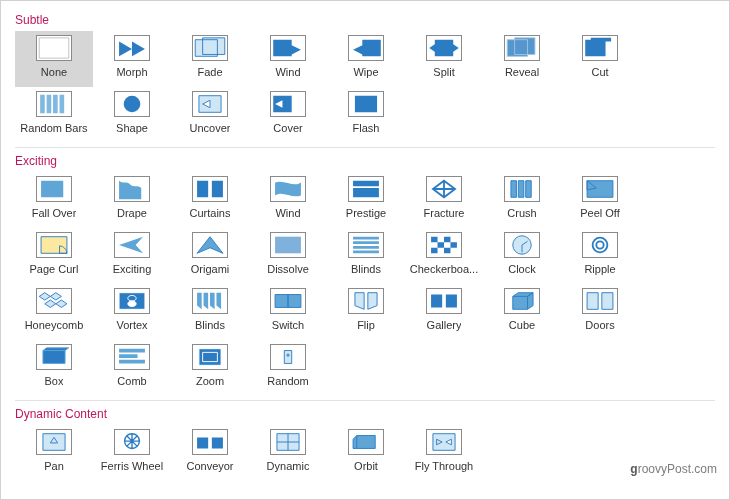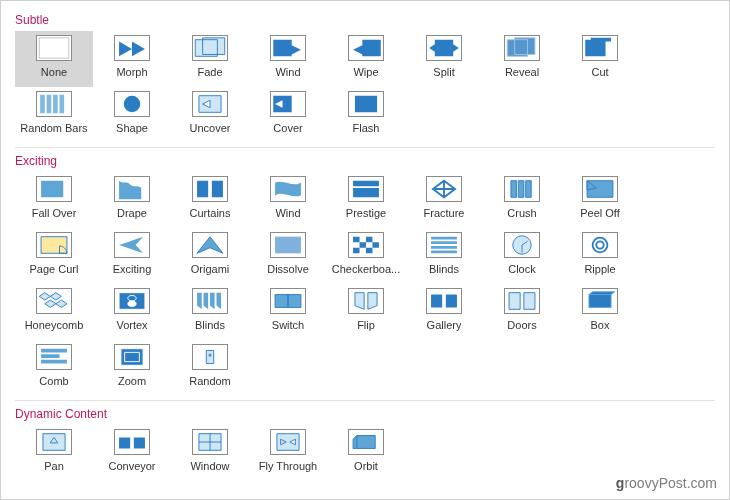--- a/index.html
+++ b/index.html
@@ -59,22 +59,22 @@
   margin-top: 5px;
   white-space: nowrap;
   overflow: hidden;
   text-overflow: ellipsis;
   max-width: 74px;
   text-align: center;
 }
 .watermark {
   position: absolute;
   right: 12px;
-  bottom: 8px;
-  font-size: 14px;
+  bottom: 23px;
+  font-size: 12px;
   color: #7d7d7d;
 }
 .wm-g { font-weight: 700; color: #5a5a5a; }
 </style>
 </head>
 <body>
 
 <div class="panel">
   <div id="sections">
       <div class="section-title">Subtle</div>
@@ -279,96 +279,104 @@
           <div class="icon-box">
             <svg width="34" height="24" viewBox="0 0 36 26">
               <path d="M4 4h28v18H4z" fill="#2c7cc4" stroke="none" stroke-width="1" opacity="0.6"></path>
             </svg>
           </div>
           <div class="label">Dissolve</div>
         </div>
         <div class="item">
           <div class="icon-box">
             <svg width="34" height="24" viewBox="0 0 36 26">
+              <path d="M4 4h28v3H4zM4 9h28v3H4zM4 14h28v3H4zM4 19h28v3H4z" fill="#5fa6d6" stroke="none" stroke-width="1" opacity="1"></path>
+            </svg>
+          </div>
+          <div class="label">Blinds</div>
+        </div>
+        <div class="item">
+          <div class="icon-box">
+            <svg width="34" height="24" viewBox="0 0 36 26">
               <path d="M4 4h7v6H4zM11 10h7v6h-7zM18 4h7v6h-7zM25 10h7v6h-7zM4 16h7v6H4zM18 16h7v6h-7z" fill="#2c7cc4" stroke="none" stroke-width="1" opacity="1"></path>
             </svg>
           </div>
           <div class="label">Checkerboa...</div>
         </div>
         <div class="item">
           <div class="icon-box">
             <svg width="34" height="24" viewBox="0 0 36 26">
-              <path d="M4 4h28v3H4zM4 9h28v3H4zM4 14h28v3H4zM4 19h28v3H4z" fill="#5fa6d6" stroke="none" stroke-width="1" opacity="1"></path>
+              <path d="M18 13m-10 0a10 10 0 1 0 20 0 10 10 0 1 0-20 0M18 13l6-4M18 13v8" fill="#cfe6f5" stroke="#2c7cc4" stroke-width="1" opacity="1"></path>
+            </svg>
+          </div>
+          <div class="label">Clock</div>
+        </div>
+        <div class="item">
+          <div class="icon-box">
+            <svg width="34" height="24" viewBox="0 0 36 26">
+              <path d="M18 13m-4 0a4 4 0 1 0 8 0 4 4 0 1 0-8 0M18 13m-8 0a8 8 0 1 0 16 0 8 8 0 1 0-16 0" fill="none" stroke="#2c7cc4" stroke-width="2" opacity="1"></path>
+            </svg>
+          </div>
+          <div class="label">Ripple</div>
+        </div>
+        <div class="item">
+          <div class="icon-box">
+            <svg width="34" height="24" viewBox="0 0 36 26">
+              <path d="M8 4l6 4-6 4-6-4zM20 4l6 4-6 4-6-4zM14 12l6 4-6 4-6-4zM26 12l6 4-6 4-6-4z" fill="#cfe6f5" stroke="#2c7cc4" stroke-width="1" opacity="1"></path>
+            </svg>
+          </div>
+          <div class="label">Honeycomb</div>
+        </div>
+        <div class="item">
+          <div class="icon-box">
+            <svg width="34" height="24" viewBox="0 0 36 26">
+              <path d="M4 4h28v18H4zM18 13c-6 0-6-6 0-6s6 6 0 6-6 6 0 6 6-6 0-6" fill="#2c7cc4" stroke="#fff" stroke-width="1" opacity="1"></path>
+            </svg>
+          </div>
+          <div class="label">Vortex</div>
+        </div>
+        <div class="item">
+          <div class="icon-box">
+            <svg width="34" height="24" viewBox="0 0 36 26">
+              <path d="M4 4h5v18l-5-4zM11 4h5v18l-5-4zM18 4h5v18l-5-4zM25 4h5v18l-5-4z" fill="#5fa6d6" stroke="none" stroke-width="1" opacity="1"></path>
             </svg>
           </div>
           <div class="label">Blinds</div>
         </div>
         <div class="item">
           <div class="icon-box">
             <svg width="34" height="24" viewBox="0 0 36 26">
-              <path d="M18 13m-10 0a10 10 0 1 0 20 0 10 10 0 1 0-20 0M18 13l6-4M18 13v8" fill="#cfe6f5" stroke="#2c7cc4" stroke-width="1" opacity="1"></path>
-            </svg>
-          </div>
-          <div class="label">Clock</div>
-        </div>
-        <div class="item">
-          <div class="icon-box">
-            <svg width="34" height="24" viewBox="0 0 36 26">
-              <path d="M18 13m-4 0a4 4 0 1 0 8 0 4 4 0 1 0-8 0M18 13m-8 0a8 8 0 1 0 16 0 8 8 0 1 0-16 0" fill="none" stroke="#2c7cc4" stroke-width="2" opacity="1"></path>
-            </svg>
-          </div>
-          <div class="label">Ripple</div>
-        </div>
-        <div class="item">
-          <div class="icon-box">
-            <svg width="34" height="24" viewBox="0 0 36 26">
-              <path d="M8 4l6 4-6 4-6-4zM20 4l6 4-6 4-6-4zM14 12l6 4-6 4-6-4zM26 12l6 4-6 4-6-4z" fill="#cfe6f5" stroke="#2c7cc4" stroke-width="1" opacity="1"></path>
-            </svg>
-          </div>
-          <div class="label">Honeycomb</div>
-        </div>
-        <div class="item">
-          <div class="icon-box">
-            <svg width="34" height="24" viewBox="0 0 36 26">
-              <path d="M4 4h28v18H4zM18 13c-6 0-6-6 0-6s6 6 0 6-6 6 0 6 6-6 0-6" fill="#2c7cc4" stroke="#fff" stroke-width="1" opacity="1"></path>
-            </svg>
-          </div>
-          <div class="label">Vortex</div>
-        </div>
-        <div class="item">
-          <div class="icon-box">
-            <svg width="34" height="24" viewBox="0 0 36 26">
-              <path d="M4 4h5v18l-5-4zM11 4h5v18l-5-4zM18 4h5v18l-5-4zM25 4h5v18l-5-4z" fill="#5fa6d6" stroke="none" stroke-width="1" opacity="1"></path>
-            </svg>
-          </div>
-          <div class="label">Blinds</div>
-        </div>
-        <div class="item">
-          <div class="icon-box">
-            <svg width="34" height="24" viewBox="0 0 36 26">
               <path d="M4 6h14v14H4zM18 6h14v14H18z" fill="#5fa6d6" stroke="#2c7cc4" stroke-width="1" opacity="1"></path>
             </svg>
           </div>
           <div class="label">Switch</div>
         </div>
         <div class="item">
           <div class="icon-box">
             <svg width="34" height="24" viewBox="0 0 36 26">
               <path d="M6 4h10v18L6 18zM20 4h10l-0 14-10 4z" fill="#cfe6f5" stroke="#2c7cc4" stroke-width="1" opacity="1"></path>
             </svg>
           </div>
           <div class="label">Flip</div>
         </div>
         <div class="item">
           <div class="icon-box">
             <svg width="34" height="24" viewBox="0 0 36 26">
               <path d="M4 6h12v14H4zM20 6h12v14H20z" fill="#2c7cc4" stroke="none" stroke-width="1" opacity="1"></path>
             </svg>
           </div>
           <div class="label">Gallery</div>
+        </div>
+        <div class="item">
+          <div class="icon-box">
+            <svg width="34" height="24" viewBox="0 0 36 26">
+              <path d="M8 8h16v14H8zM8 8l6-4h16l-6 4M24 8l6-4v14l-6 4" fill="#5fa6d6" stroke="#2c7cc4" stroke-width="1" opacity="1"></path>
+            </svg>
+          </div>
+          <div class="label">Cube</div>
         </div>
         <div class="item">
           <div class="icon-box">
             <svg width="34" height="24" viewBox="0 0 36 26">
               <path d="M4 4h12v18H4zM20 4h12v18H20z" fill="#cfe6f5" stroke="#2c7cc4" stroke-width="1" opacity="1"></path>
             </svg>
           </div>
           <div class="label">Doors</div>
         </div>
         <div class="item">
@@ -411,47 +419,55 @@
           <div class="icon-box">
             <svg width="34" height="24" viewBox="0 0 36 26">
               <path d="M6 4h24v18H6zM14 14l4-6 4 6z" fill="#cfe6f5" stroke="#2c7cc4" stroke-width="1" opacity="1"></path>
             </svg>
           </div>
           <div class="label">Pan</div>
         </div>
         <div class="item">
           <div class="icon-box">
             <svg width="34" height="24" viewBox="0 0 36 26">
+              <path d="M18 12m-8 0a8 8 0 1 0 16 0 8 8 0 1 0-16 0M18 4v16M10 12h16M12 6l12 12M24 6L12 18" fill="none" stroke="#2c7cc4" stroke-width="1.5" opacity="1"></path>
+            </svg>
+          </div>
+          <div class="label">Ferris Wheel</div>
+        </div>
+        <div class="item">
+          <div class="icon-box">
+            <svg width="34" height="24" viewBox="0 0 36 26">
               <path d="M4 8h12v12H4zM20 8h12v12H20z" fill="#2c7cc4" stroke="none" stroke-width="1" opacity="1"></path>
             </svg>
           </div>
           <div class="label">Conveyor</div>
         </div>
         <div class="item">
           <div class="icon-box">
             <svg width="34" height="24" viewBox="0 0 36 26">
               <path d="M6 4h24v18H6zM6 13h24M18 4v18" fill="#cfe6f5" stroke="#2c7cc4" stroke-width="1" opacity="1"></path>
             </svg>
           </div>
-          <div class="label">Window</div>
+          <div class="label">Dynamic</div>
+        </div>
+        <div class="item">
+          <div class="icon-box">
+            <svg width="34" height="24" viewBox="0 0 36 26">
+              <path d="M8 6h20v14H8zM8 6l-4 4v10h4" fill="#5fa6d6" stroke="#2c7cc4" stroke-width="1" opacity="1"></path>
+            </svg>
+          </div>
+          <div class="label">Orbit</div>
         </div>
         <div class="item">
           <div class="icon-box">
             <svg width="34" height="24" viewBox="0 0 36 26">
               <path d="M6 4h24v18H6zM10 10l6 3-6 3zM26 10l-6 3 6 3z" fill="#cfe6f5" stroke="#2c7cc4" stroke-width="1" opacity="1"></path>
             </svg>
           </div>
           <div class="label">Fly Through</div>
-        </div>
-        <div class="item">
-          <div class="icon-box">
-            <svg width="34" height="24" viewBox="0 0 36 26">
-              <path d="M8 6h20v14H8zM8 6l-4 4v10h4" fill="#5fa6d6" stroke="#2c7cc4" stroke-width="1" opacity="1"></path>
-            </svg>
-          </div>
-          <div class="label">Orbit</div>
         </div>
       </div>
     </div>
 </div>
 <div class="watermark">
   <span class="wm-g">g</span><span>roovyPost.com</span>
 </div>
 
 </body></html>

